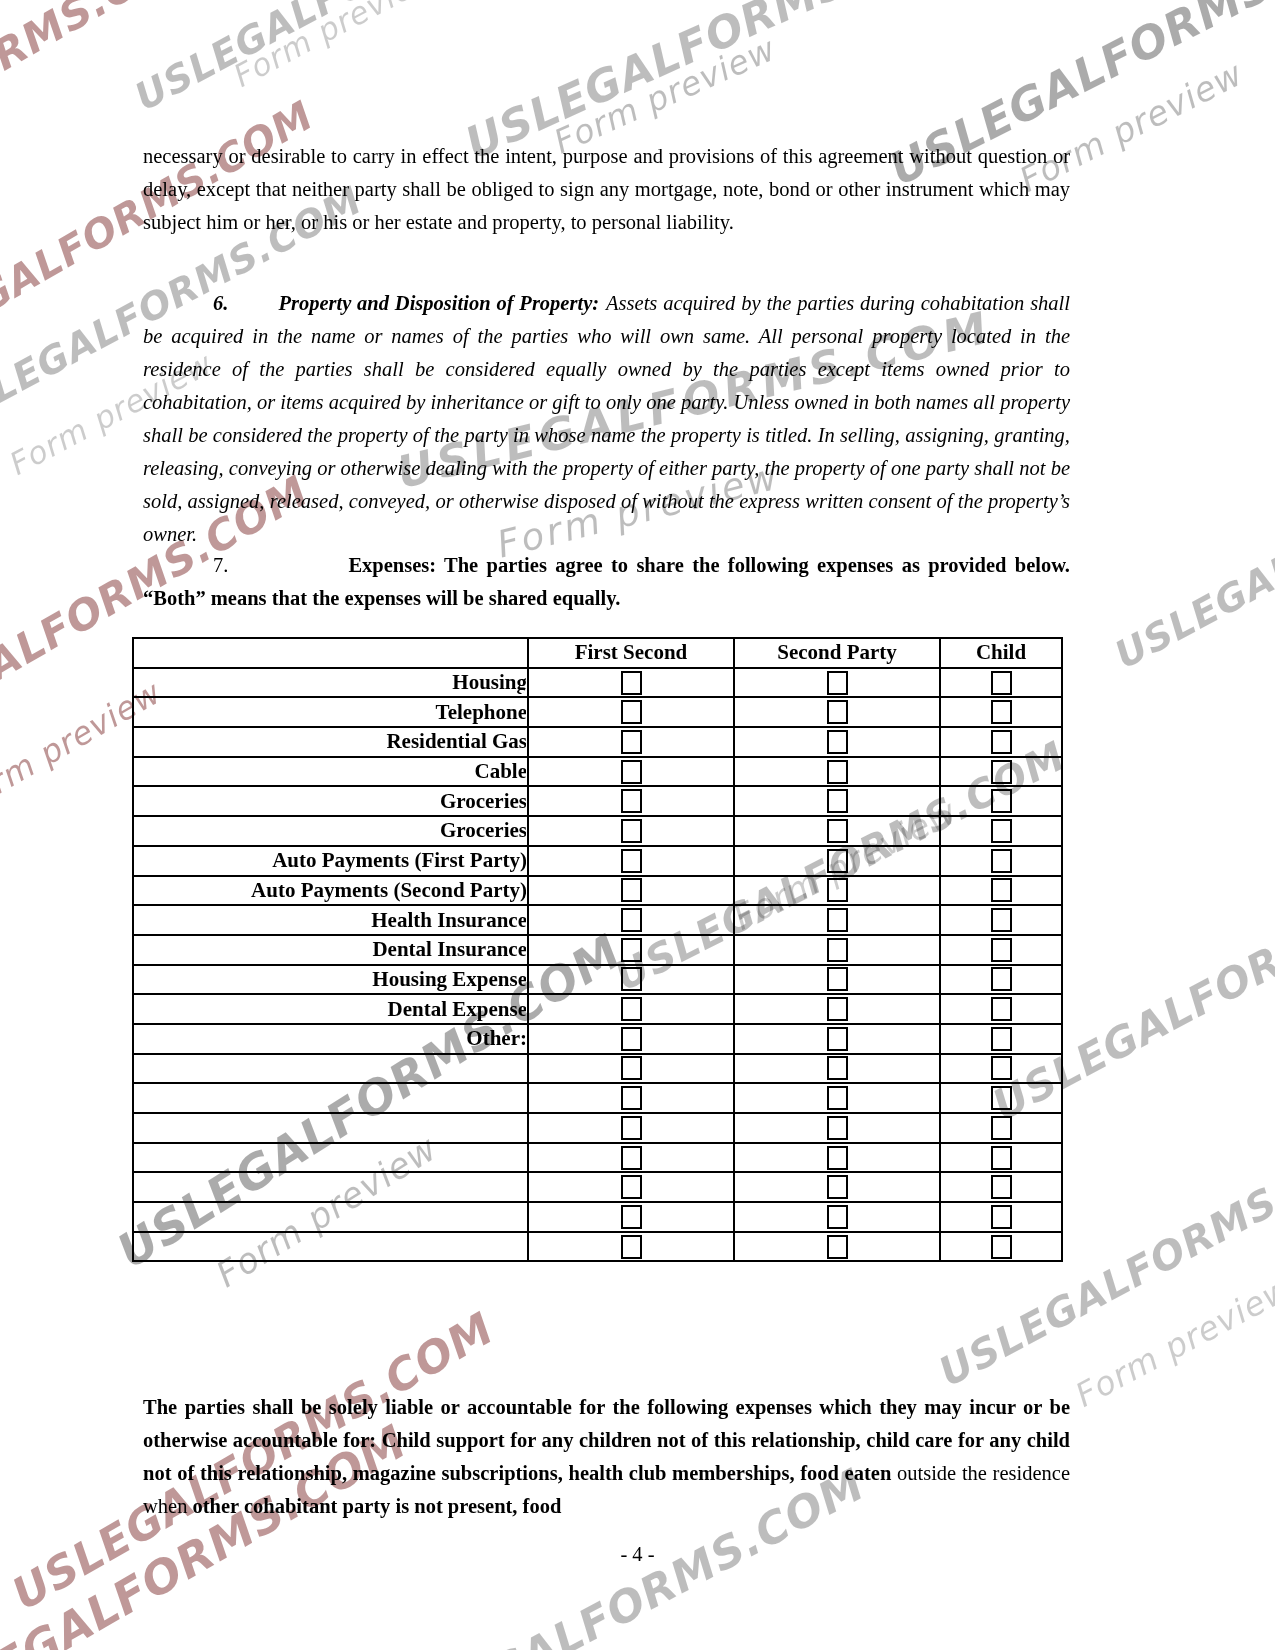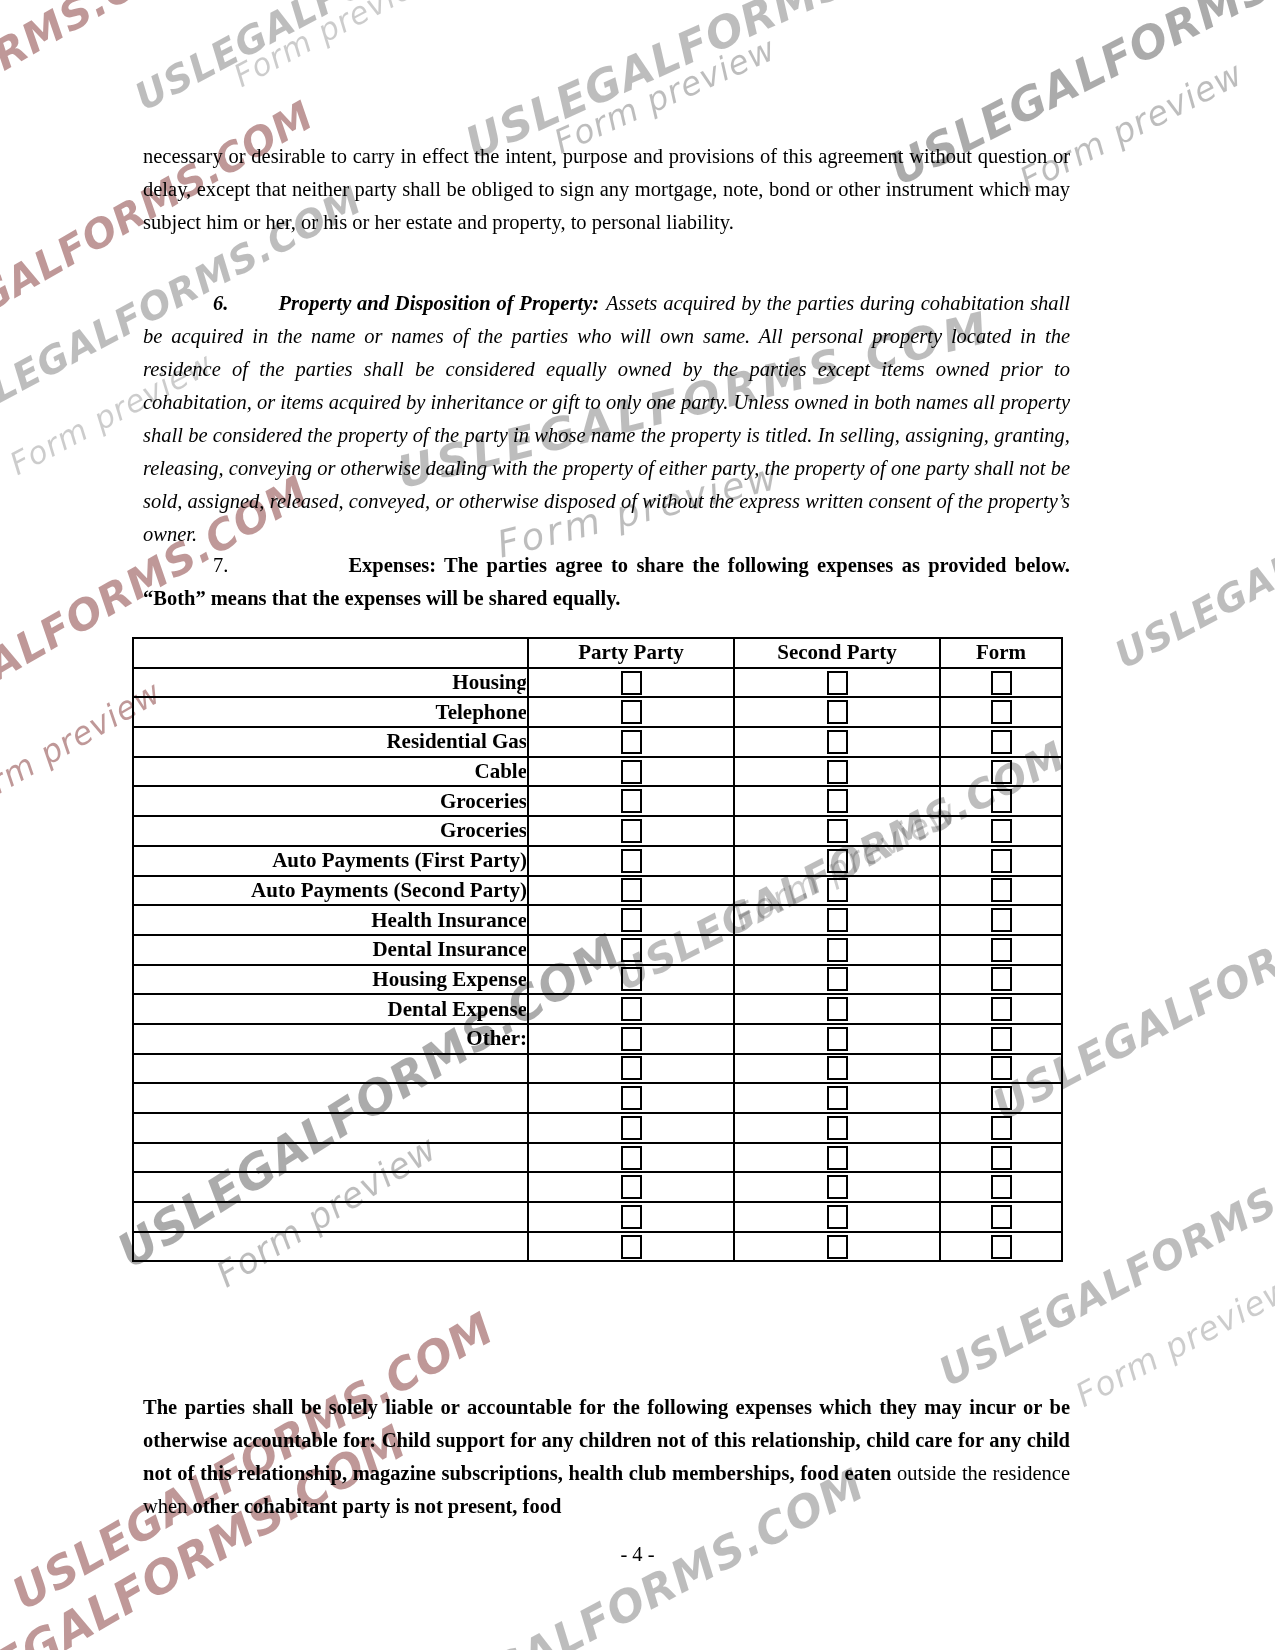--- a/index.html
+++ b/index.html
@@ -126,23 +126,23 @@
       <table class="expenses">
         <colgroup>
           <col style="width:395px">
             <col style="width:206px">
             <col style="width:206px">
             <col style="width:122px">
         </colgroup>
         <thead>
           <tr>
             <th></th>
-            <th>Party Party</th>
+            <th>First Second</th>
             <th>Second Party</th>
-            <th>Form</th>
+            <th>Child</th>
           </tr>
         </thead>
         <tbody>
             <tr>
               <td class="lbl">Housing</td>
               <td class="cb">
                 <span class="checkbox"></span>
               </td>
               <td class="cb">
                 <span class="checkbox"></span>

